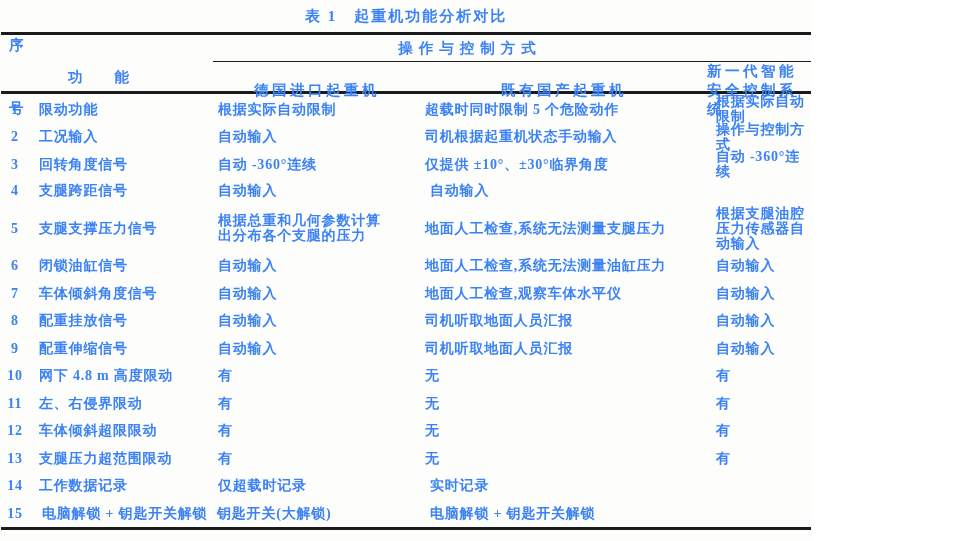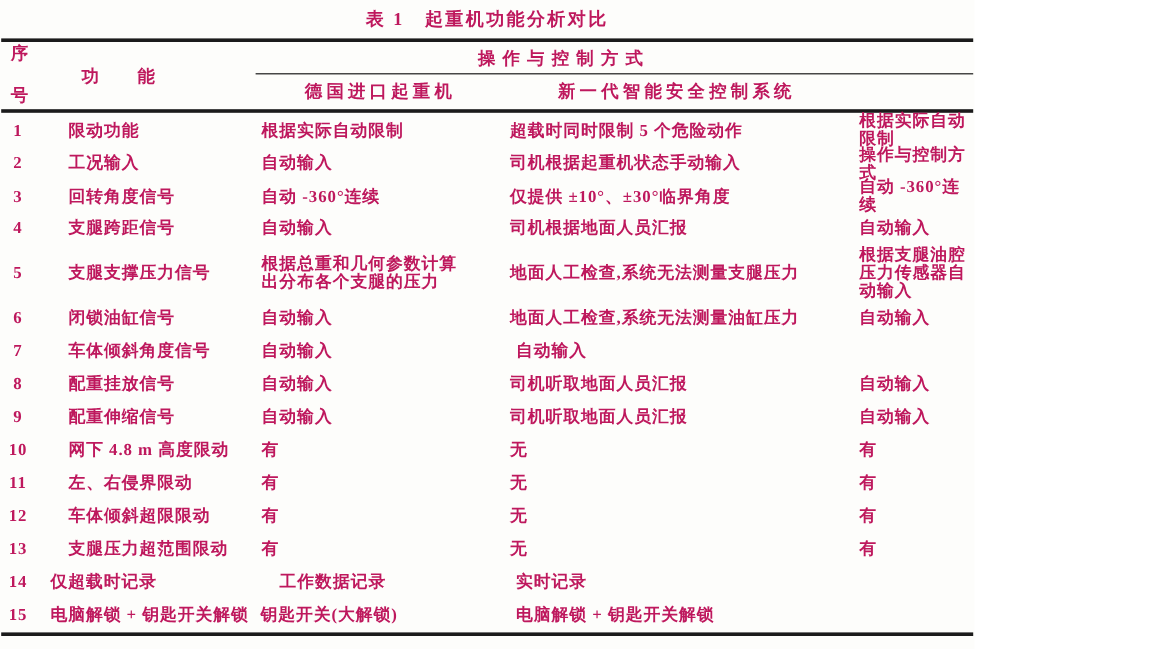--- a/index.html
+++ b/index.html
@@ -1,21 +1,21 @@
 <!DOCTYPE html>
 <html><head>
 <meta charset="utf-8">
 <style>
   html, body { margin: 0; padding: 0; background: #ffffff; }
   .page {
     position: relative;
     width: 812px;
     height: 541px;
     background: #fdfdfb;
-    color: #be185d;
+    color: #3b82f6;
     font-family: "Liberation Serif", serif;
     font-weight: bold;
     overflow: hidden;
   }
   .title {
     height: 32px;
     display: flex;
     align-items: center;
     justify-content: center;
     font-size: 15px;
@@ -75,21 +75,21 @@
     display: grid;
     grid-template-columns: 36px 176px 208px 286px 1fr;
     height: 27.5px;
     align-items: center;
     font-size: 14px;
     letter-spacing: 0.8px;
     line-height: 15px;
   }
   .trow.tall { height: 48px; }
   .c.no  { text-align: center; padding-right: 8px; }
-  .c.fn  { padding-left: 2px; margin-left: 18px; }
+  .c.fn  { padding-left: 2px; }
   .c.ge  { padding-left: 5px; white-space: pre-line; }
   .c.do  { padding-left: 4px; }
   .c.ng  { padding-left: 9px; }
 </style>
 </head>
 <body>
 
 <div class="page">
 
   <div class="title">表 1　起重机功能分析对比</div>
@@ -101,20 +101,21 @@
         <span>序</span>
         <span>号</span>
       </div>
       <div class="th-fn">功　　能</div>
       <div class="th-group-wrap">
         <div class="th-group">
           <span>操作与控制方式</span>
         </div>
         <div class="th-subs">
           <div class="th-sub">德国进口起重机</div>
+          <div class="th-sub">既有国产起重机</div>
           <div class="th-sub">新一代智能安全控制系统</div>
         </div>
       </div>
     </div>
 
     <div class="tbody">
 
       <div class="trow">
         <span class="c no">1</span>
         <span class="c fn">限动功能</span>
@@ -136,21 +137,20 @@
         <span class="c fn">回转角度信号</span>
         <span class="c ge">自动 -360°连续</span>
         <span class="c do">仅提供 ±10°、±30°临界角度</span>
         <span class="c ng">自动 -360°连续</span>
       </div>
 
       <div class="trow">
         <span class="c no">4</span>
         <span class="c fn">支腿跨距信号</span>
         <span class="c ge">自动输入</span>
-        <span class="c do">司机根据地面人员汇报</span>
         <span class="c ng">自动输入</span>
       </div>
 
       <div class="trow tall">
         <span class="c no">5</span>
         <span class="c fn">支腿支撑压力信号</span>
         <span class="c ge">根据总重和几何参数计算
 出分布各个支腿的压力</span>
         <span class="c do">地面人工检查,系统无法测量支腿压力</span>
         <span class="c ng">根据支腿油腔压力传感器自动输入</span>
@@ -161,20 +161,21 @@
         <span class="c fn">闭锁油缸信号</span>
         <span class="c ge">自动输入</span>
         <span class="c do">地面人工检查,系统无法测量油缸压力</span>
         <span class="c ng">自动输入</span>
       </div>
 
       <div class="trow">
         <span class="c no">7</span>
         <span class="c fn">车体倾斜角度信号</span>
         <span class="c ge">自动输入</span>
+        <span class="c do">地面人工检查,观察车体水平仪</span>
         <span class="c ng">自动输入</span>
       </div>
 
       <div class="trow">
         <span class="c no">8</span>
         <span class="c fn">配重挂放信号</span>
         <span class="c ge">自动输入</span>
         <span class="c do">司机听取地面人员汇报</span>
         <span class="c ng">自动输入</span>
       </div>
@@ -214,22 +215,22 @@
       <div class="trow">
         <span class="c no">13</span>
         <span class="c fn">支腿压力超范围限动</span>
         <span class="c ge">有</span>
         <span class="c do">无</span>
         <span class="c ng">有</span>
       </div>
 
       <div class="trow">
         <span class="c no">14</span>
+        <span class="c fn">工作数据记录</span>
         <span class="c ge">仅超载时记录</span>
-        <span class="c fn">工作数据记录</span>
         <span class="c ng">实时记录</span>
       </div>
 
       <div class="trow">
         <span class="c no">15</span>
         <span class="c ge">电脑解锁 + 钥匙开关解锁</span>
         <span class="c do">钥匙开关(大解锁)</span>
         <span class="c ng">电脑解锁 + 钥匙开关解锁</span>
       </div>
 

